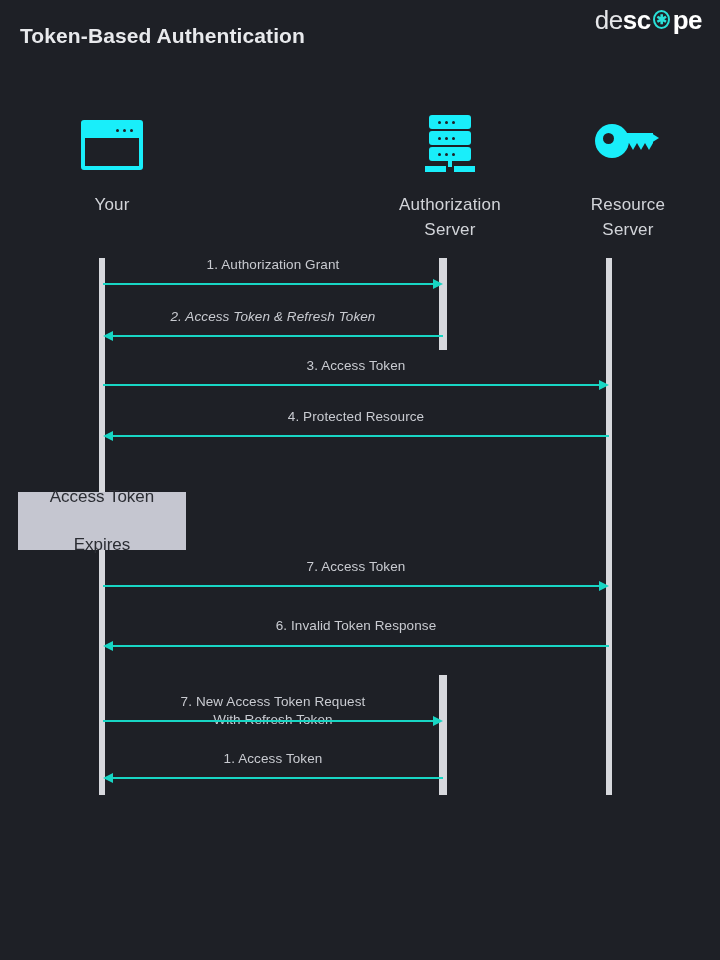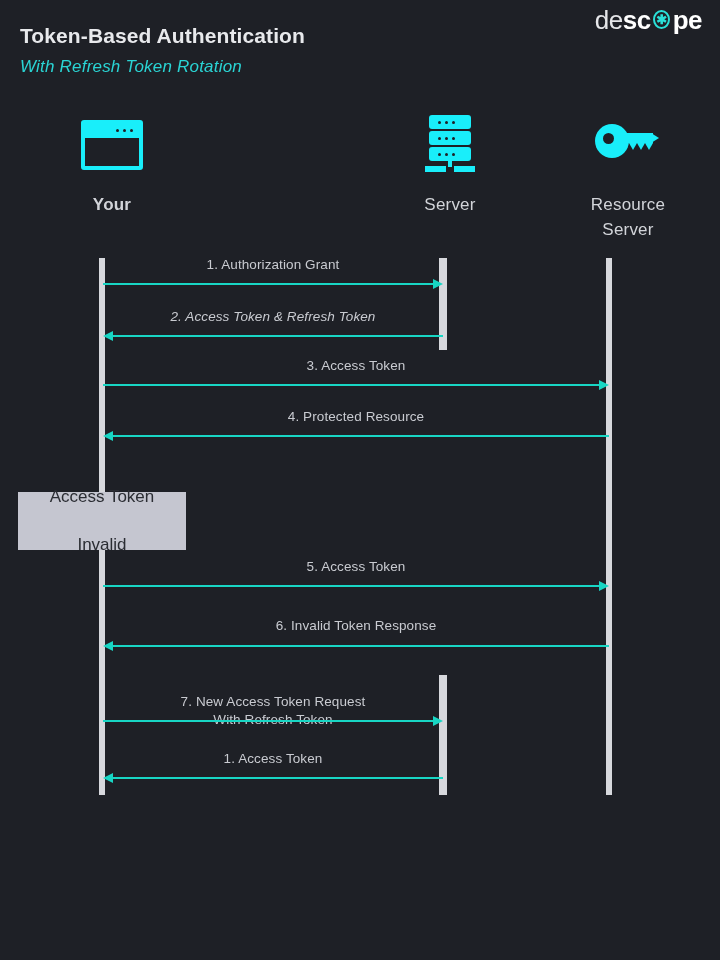--- a/index.html
+++ b/index.html
@@ -181,21 +181,20 @@
     justify-content: center;
     white-space: pre-line;
     z-index: 5;
   }
 </style>
 </head>
 <body>
 
 <div id="header">
   <div id="title">Token-Based Authentication</div>
-  <div id="subtitle">With Refresh Token Rotation</div>
   <div id="logo">
     <span class="lw">de</span>
       <span class="bw">sc</span>
       <span class="omark">
         <span class="ring"></span>
         <span class="star">✱</span>
       </span>
       <span class="bw">pe</span>
   </div>
 </div>
@@ -238,24 +237,25 @@
     <div class="head"></div>
     <div class="hole"></div>
     <div class="shaft"></div>
     <div class="tip"></div>
     <div class="tooth" style="left:34px;"></div>
     <div class="tooth" style="left:42px;"></div>
     <div class="tooth" style="left:50px;"></div>
   </div>
 </div>
 
-<div class="actor-label" style="left:12px; top:192px; width:200px;font-weight:bold;">
+<div class="actor-label" style="left:12px; top:192px; width:200px;">
   <div>Your</div>
 </div>
 <div class="actor-label" style="left:350px; top:192px; width:200px;">
+  <div>Authorization</div>
   <div>Server</div>
 </div>
 <div class="actor-label" style="left:528px; top:192px; width:200px;">
   <div>Resource</div>
   <div>Server</div>
 </div>
 
 <div class="lifeline" style="left:99px; top:258px; width:6px; height:537px;"></div>
 
 <div class="lifeline" style="left:439px; top:258px; width:8px; height:92px;"></div>
@@ -283,25 +283,25 @@
 
 <div class="msg-label" style="left:103px; top:408px; width:506px;">4. Protected Resource</div>
 <div class="msg" style="left:103px; top:435px; width:506px;">
   <div class="line" style="left:8px; width:498px;"></div>
   <div class="head-l" style="left:0px;"></div>
 </div>
 
 <div class="note" style="left:18px; top:492px; width:168px; height:58px;align-items:center;">
   <div>
     <div>Access Token</div>
-    <div>Invalid</div>
-  </div>
-</div>
-
-<div class="msg-label" style="left:103px; top:558px; width:506px;">5. Access Token</div>
+    <div>Expires</div>
+  </div>
+</div>
+
+<div class="msg-label" style="left:103px; top:558px; width:506px;">7. Access Token</div>
 <div class="msg" style="left:103px; top:585px; width:506px;">
   <div class="line" style="width:498px;"></div>
   <div class="head-r" style="left:496px;"></div>
 </div>
 
 <div class="msg-label" style="left:103px; top:617px; width:506px;">6. Invalid Token Response</div>
 <div class="msg" style="left:103px; top:645px; width:506px;">
   <div class="line" style="left:8px; width:498px;"></div>
   <div class="head-l" style="left:0px;"></div>
 </div>

